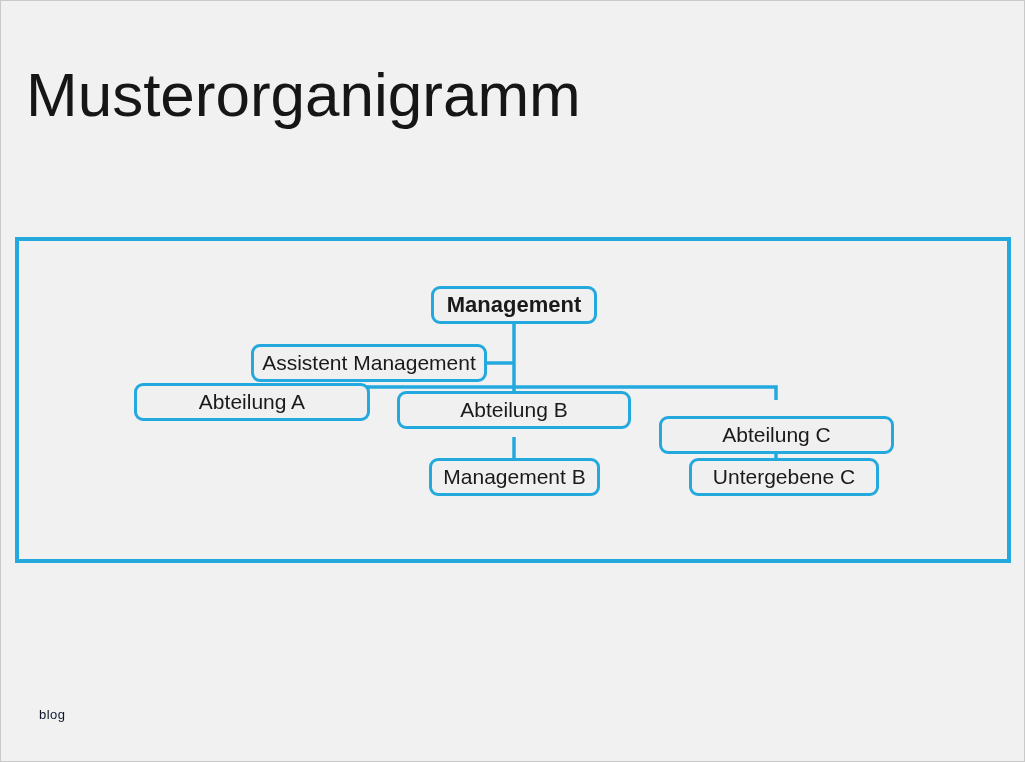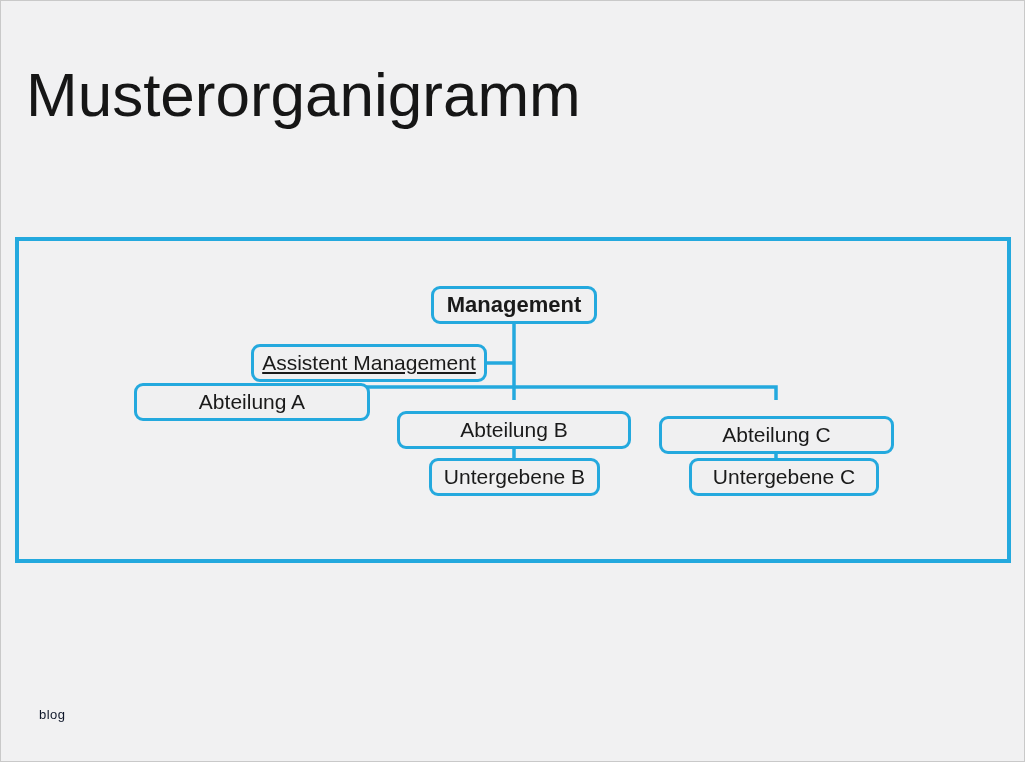--- a/index.html
+++ b/index.html
@@ -52,23 +52,23 @@
     background: #f0f0f1;
     display: flex;
     align-items: center;
     justify-content: center;
     font-size: 21px;
     color: #1a1a1a;
     white-space: nowrap;
   }
   .node.bold { font-weight: 700; font-size: 22px; }
   .node-management    { left: 430px; top: 285px; width: 166px; height: 38px; }
-  .node-assistent     { left: 250px; top: 343px; width: 236px; height: 38px; text-decoration: underline; }
+  .node-assistent     { left: 250px; top: 343px; width: 236px; height: 38px; }
   .node-abteilung-a   { left: 133px; top: 382px; width: 236px; height: 38px; }
-  .node-abteilung-b   { left: 396px; top: 410px; width: 234px; height: 38px; }
+  .node-abteilung-b   { left: 396px; top: 390px; width: 234px; height: 38px; }
   .node-abteilung-c   { left: 658px; top: 399px; width: 235px; height: 38px; margin-top: 16px; }
   .node-untergebene-b { left: 428px; top: 457px; width: 171px; height: 38px; }
   .node-untergebene-c { left: 688px; top: 457px; width: 190px; height: 38px; }
   .watermark {
     position: absolute;
     left: 38px;
     top: 706px;
     font-size: 13px;
     color: #0f172a;
     letter-spacing: 0.5px;
@@ -94,19 +94,19 @@
   <div class="node bold node-management">Management</div>
 
   <div class="node node-assistent">Assistent Management</div>
 
   <div class="node node-abteilung-a">Abteilung A</div>
 
   <div class="node node-abteilung-b">Abteilung B</div>
 
   <div class="node node-abteilung-c">Abteilung C</div>
 
-  <div class="node node-untergebene-b">Untergebene B</div>
+  <div class="node node-untergebene-b">Management B</div>
 
   <div class="node node-untergebene-c">Untergebene C</div>
 
   <div class="watermark">blog</div>
 
 </div>
 
 </body></html>

